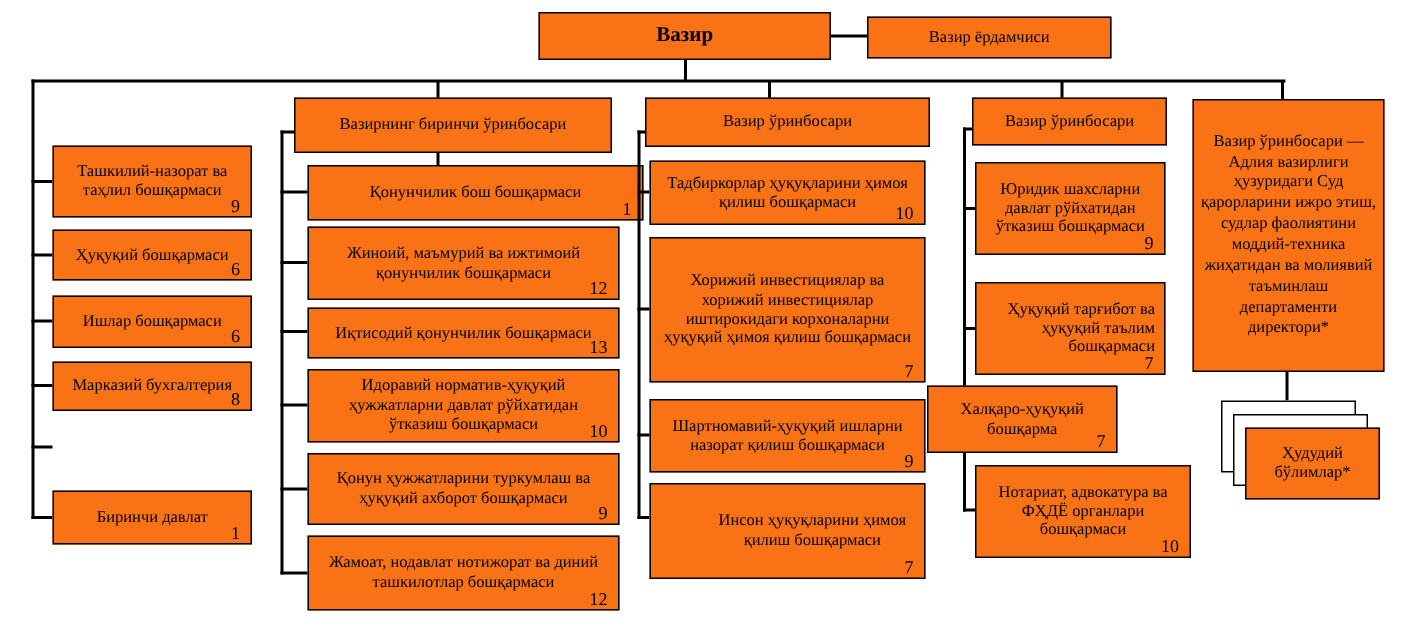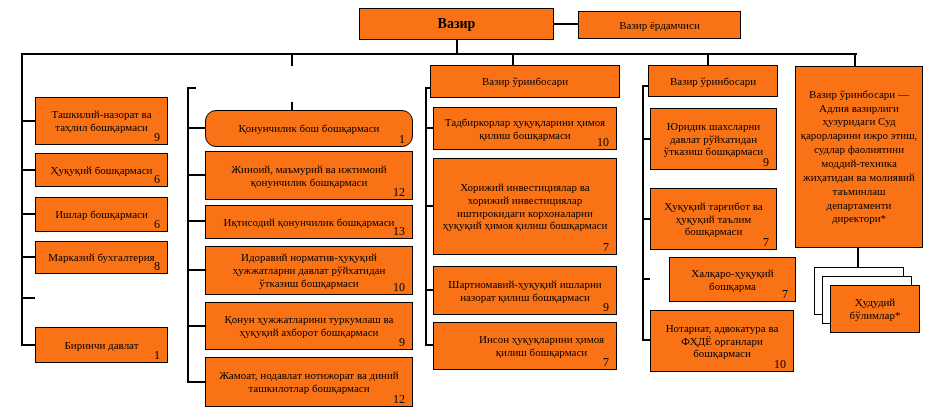--- a/index.html
+++ b/index.html
@@ -63,31 +63,34 @@
   </div>
   <div class="bx" style="left:35px;top:241px;width:133px;height:33px;">
     <span class="t">Марказий бухгалтерия</span>
     <span class="n">8</span>
   </div>
   <div class="bx" style="left:35px;top:327px;width:133px;height:36px;">
     <span class="t">Биринчи давлат</span>
     <span class="n">1</span>
   </div>
 
+  <div class="bx" style="left:196px;top:65px;width:212px;height:37px;">
+    <span class="t">Вазирнинг биринчи ўринбосари</span>
+  </div>
   <div class="ln" style="left:187px;top:87px;width:9px;height:2px;"></div>
   <div class="ln" style="left:187px;top:87px;width:2px;height:296px;"></div>
   <div class="ln" style="left:291px;top:102px;width:2px;height:8px;"></div>
   <div class="ln" style="left:187px;top:127px;width:18px;height:2px;"></div>
   <div class="ln" style="left:187px;top:174px;width:18px;height:2px;"></div>
   <div class="ln" style="left:187px;top:220px;width:18px;height:2px;"></div>
   <div class="ln" style="left:187px;top:269px;width:18px;height:2px;"></div>
   <div class="ln" style="left:187px;top:325px;width:18px;height:2px;"></div>
   <div class="ln" style="left:187px;top:381px;width:18px;height:2px;"></div>
 
-  <div class="bx" style="left:205px;top:110px;width:208px;height:37px;border-radius:11px;">
+  <div class="bx" style="left:205px;top:110px;width:224px;height:37px;">
     <span class="t">Қонунчилик бош бошқармаси</span>
     <span class="n">1</span>
   </div>
   <div class="bx" style="left:205px;top:151px;width:208px;height:49px;">
     <span class="t">Жиноий, маъмурий ва ижтимоий қонунчилик бошқармаси</span>
     <span class="n">12</span>
   </div>
   <div class="bx" style="left:205px;top:205px;width:208px;height:34px;">
     <span class="t">Иқтисодий қонунчилик бошқармаси</span>
     <span class="n">13</span>
@@ -120,44 +123,44 @@
     <span class="n">10</span>
   </div>
   <div class="bx" style="left:433px;top:158px;width:184px;height:97px;">
     <span class="t">Хорижий инвестициялар ва хорижий инвестициялар иштирокидаги корхоналарни ҳуқуқий ҳимоя қилиш бошқармаси</span>
     <span class="n">7</span>
   </div>
   <div class="bx" style="left:433px;top:266px;width:184px;height:49px;">
     <span class="t">Шартномавий-ҳуқуқий ишларни назорат қилиш бошқармаси</span>
     <span class="n">9</span>
   </div>
-  <div class="bx" style="left:433px;top:322px;width:184px;height:48px;padding-left:39px;">
+  <div class="bx" style="left:433px;top:322px;width:184px;height:64px;padding-left:39px;">
     <span class="t">Инсон ҳуқуқларини ҳимоя қилиш бошқармаси</span>
     <span class="n">7</span>
   </div>
 
   <div class="bx" style="left:648px;top:65px;width:130px;height:32px;">
     <span class="t">Вазир ўринбосари</span>
   </div>
   <div class="ln" style="left:642px;top:85px;width:6px;height:2px;"></div>
   <div class="ln" style="left:642px;top:85px;width:2px;height:256px;"></div>
   <div class="ln" style="left:642px;top:138px;width:8px;height:2px;"></div>
   <div class="ln" style="left:642px;top:218px;width:8px;height:2px;"></div>
   <div class="ln" style="left:642px;top:278px;width:8px;height:2px;"></div>
   <div class="ln" style="left:642px;top:339px;width:8px;height:2px;"></div>
 
   <div class="bx" style="left:650px;top:108px;width:127px;height:62px;">
     <span class="t">Юридик шахсларни давлат рўйхатидан ўтказиш бошқармаси</span>
     <span class="n">9</span>
   </div>
-  <div class="bx" style="left:650px;top:188px;width:127px;height:62px;">
+  <div class="bx" style="left:650px;top:188px;width:127px;height:62px;text-align:right;">
     <span class="t">Ҳуқуқий тарғибот ва ҳуқуқий таълим бошқармаси</span>
     <span class="n">7</span>
   </div>
-  <div class="bx" style="left:669px;top:257px;width:127px;height:45px;">
+  <div class="bx" style="left:618px;top:257px;width:127px;height:45px;">
     <span class="t">Халқаро-ҳуқуқий бошқарма</span>
     <span class="n">7</span>
   </div>
   <div class="bx" style="left:650px;top:310px;width:144px;height:62px;">
     <span class="t">Нотариат, адвокатура ва ФҲДЁ органлари бошқармаси</span>
     <span class="n">10</span>
   </div>
 
   <div class="bx tallhd" style="left:795px;top:66px;width:128px;height:182px;">
     <span class="t">Вазир ўринбосари — Адлия вазирлиги ҳузуридаги Суд қарорларини ижро этиш, судлар фаолиятини моддий-техника жиҳатидан ва молиявий таъминлаш департаменти директори*</span>

